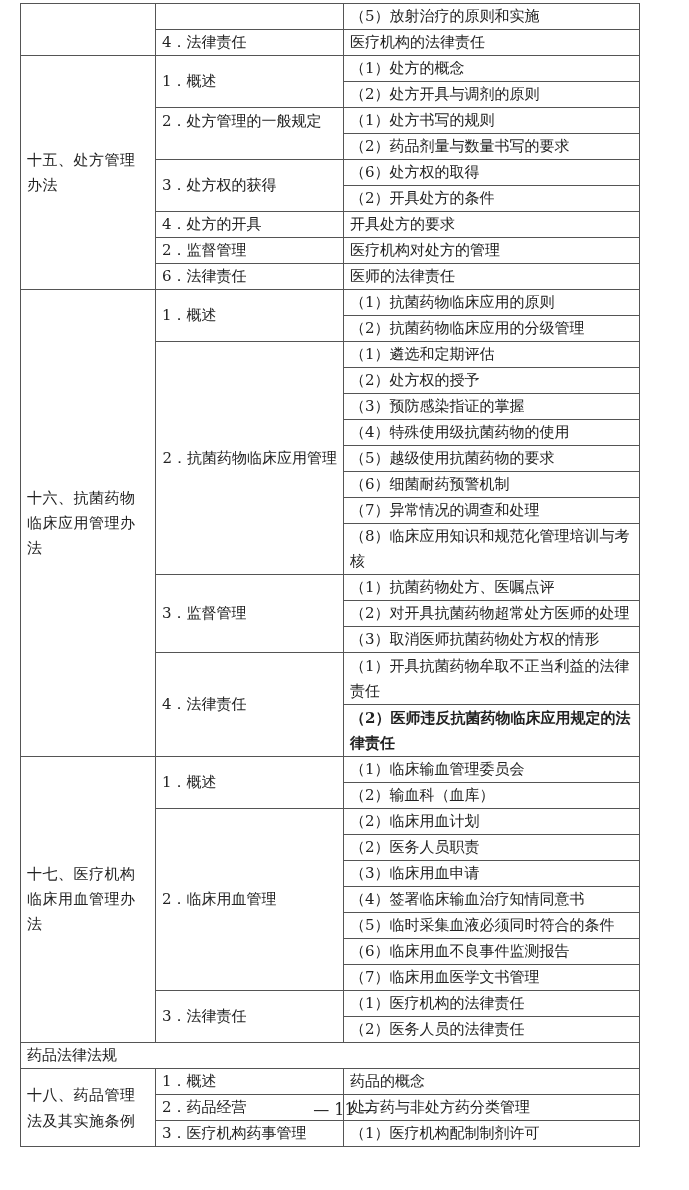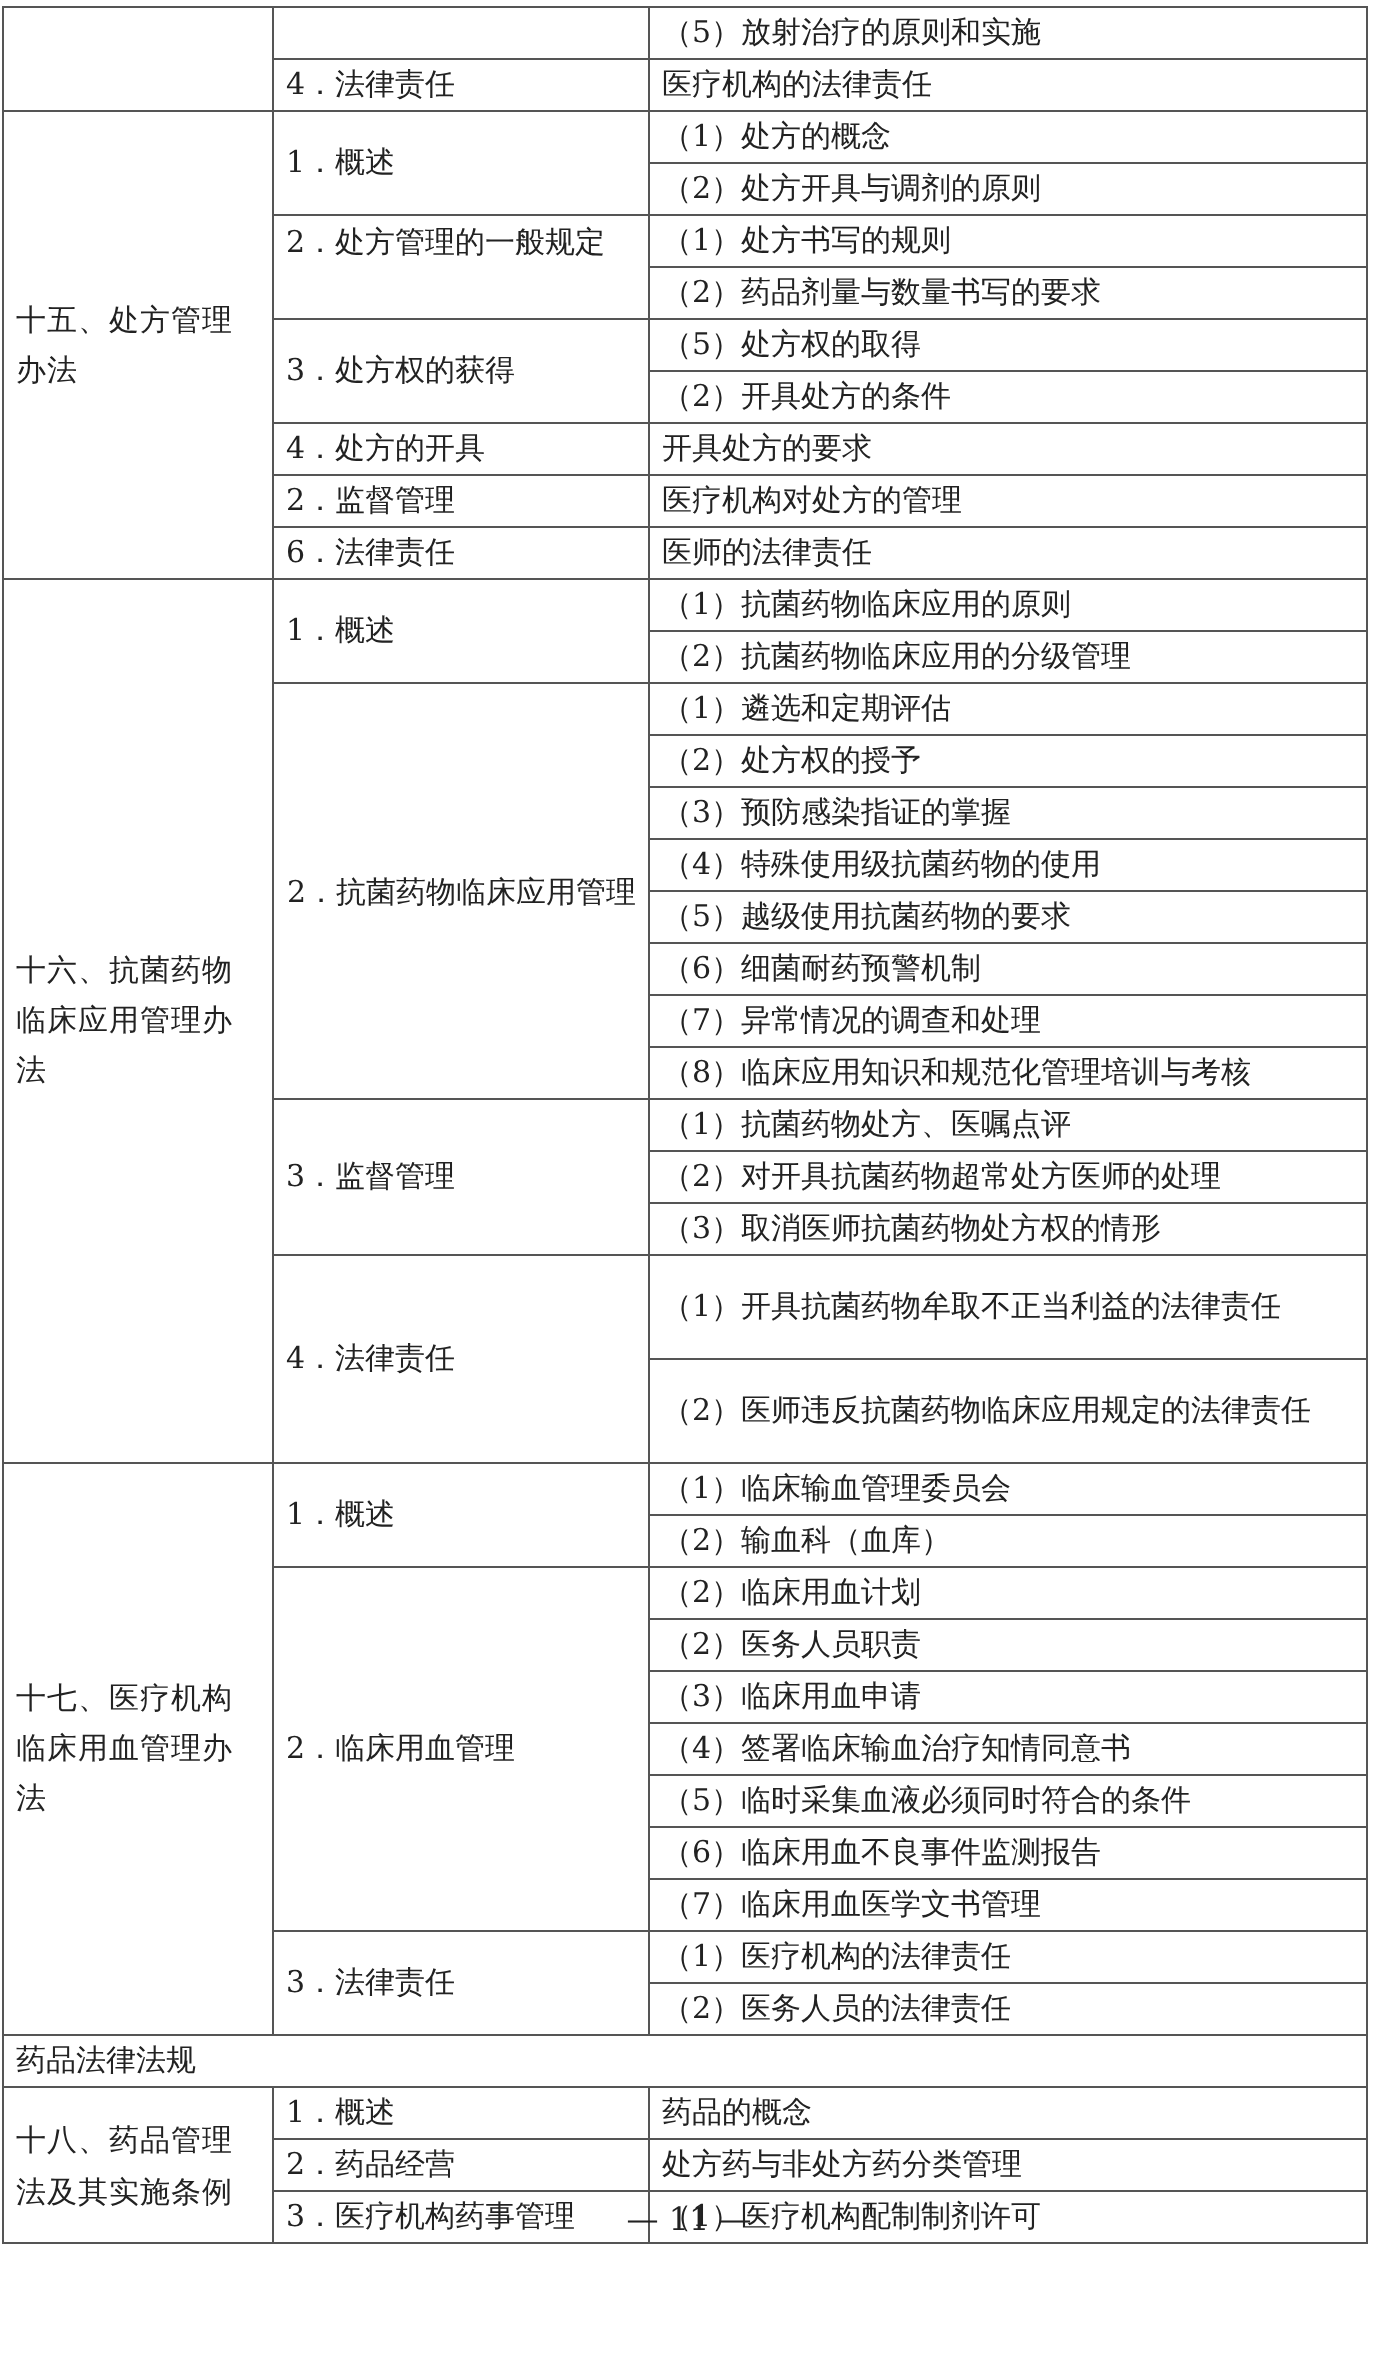--- a/index.html
+++ b/index.html
@@ -1,18 +1,18 @@
 <!DOCTYPE html>
 <html><head>
 <meta charset="utf-8">
 <style>
   html, body { margin: 0; padding: 0; background: #ffffff; }
   body { width: 689px; height: 1190px; position: relative; overflow: hidden;
          font-family: "DejaVu Serif", "Liberation Serif", serif; color: #222; }
-  table.syllabus { position: absolute; left: 1px; top: 3px; width: 683px;
+  table.syllabus { position: absolute; left: 20px; top: 3px; width: 620px;
          border-collapse: collapse; table-layout: fixed; }
   table.syllabus td { border: 1.5px solid #555; padding: 0 6px; font-size: 15px;
          line-height: 25px; vertical-align: middle; }
   td.c1 { width: 122px; vertical-align: middle; line-height: 27px; letter-spacing: 0.5px; }
   td.c2 { width: 175px; }
   td.c3 { }
   tr.r td { height: 25px; }
   td.header { font-weight: normal; font-family: "DejaVu Sans", "Liberation Sans", sans-serif; font-size: 14px; }
   td.wrap { line-height: 26px; }
   .pagenum { position: absolute; top: 1100px; left: 0; width: 689px; text-align: center;
@@ -44,21 +44,21 @@
   </tr>
   <tr class="r">
     <td class="c2" rowspan="2" style="vertical-align:top;line-height:26px;margin-top:24px;">2．处方管理的一般规定</td>
     <td class="c3">（1）处方书写的规则</td>
   </tr>
   <tr class="r">
     <td class="c3">（2）药品剂量与数量书写的要求</td>
   </tr>
   <tr class="r">
     <td class="c2" rowspan="2">3．处方权的获得</td>
-    <td class="c3">（5）处方权的取得</td>
+    <td class="c3">（6）处方权的取得</td>
   </tr>
   <tr class="r">
     <td class="c3">（2）开具处方的条件</td>
   </tr>
   <tr class="r">
     <td class="c2">4．处方的开具</td>
     <td class="c3">开具处方的要求</td>
   </tr>
   <tr class="r">
     <td class="c2">2．监督管理</td>
@@ -110,21 +110,21 @@
         <td class="c3">（2）对开具抗菌药物超常处方医师的处理</td>
       </tr>
   <tr class="r">
         <td class="c3">（3）取消医师抗菌药物处方权的情形</td>
       </tr>
   <tr>
     <td class="c2" rowspan="2">4．法律责任</td>
     <td class="c3 wrap" style="height:51px;">（1）开具抗菌药物牟取不正当利益的法律责任</td>
   </tr>
   <tr>
-    <td class="c3 wrap" style="height:51px;">（2）医师违反抗菌药物临床应用规定的法律责任</td>
+    <td class="c3 wrap" style="height:51px;font-weight:bold;">（2）医师违反抗菌药物临床应用规定的法律责任</td>
   </tr>
 
   <tr class="r">
     <td class="c1" rowspan="11">十七、医疗机构临床用血管理办法</td>
     <td class="c2" rowspan="2">1．概述</td>
     <td class="c3">（1）临床输血管理委员会</td>
   </tr>
   <tr class="r">
         <td class="c3">（2）输血科（血库）</td>
       </tr>

